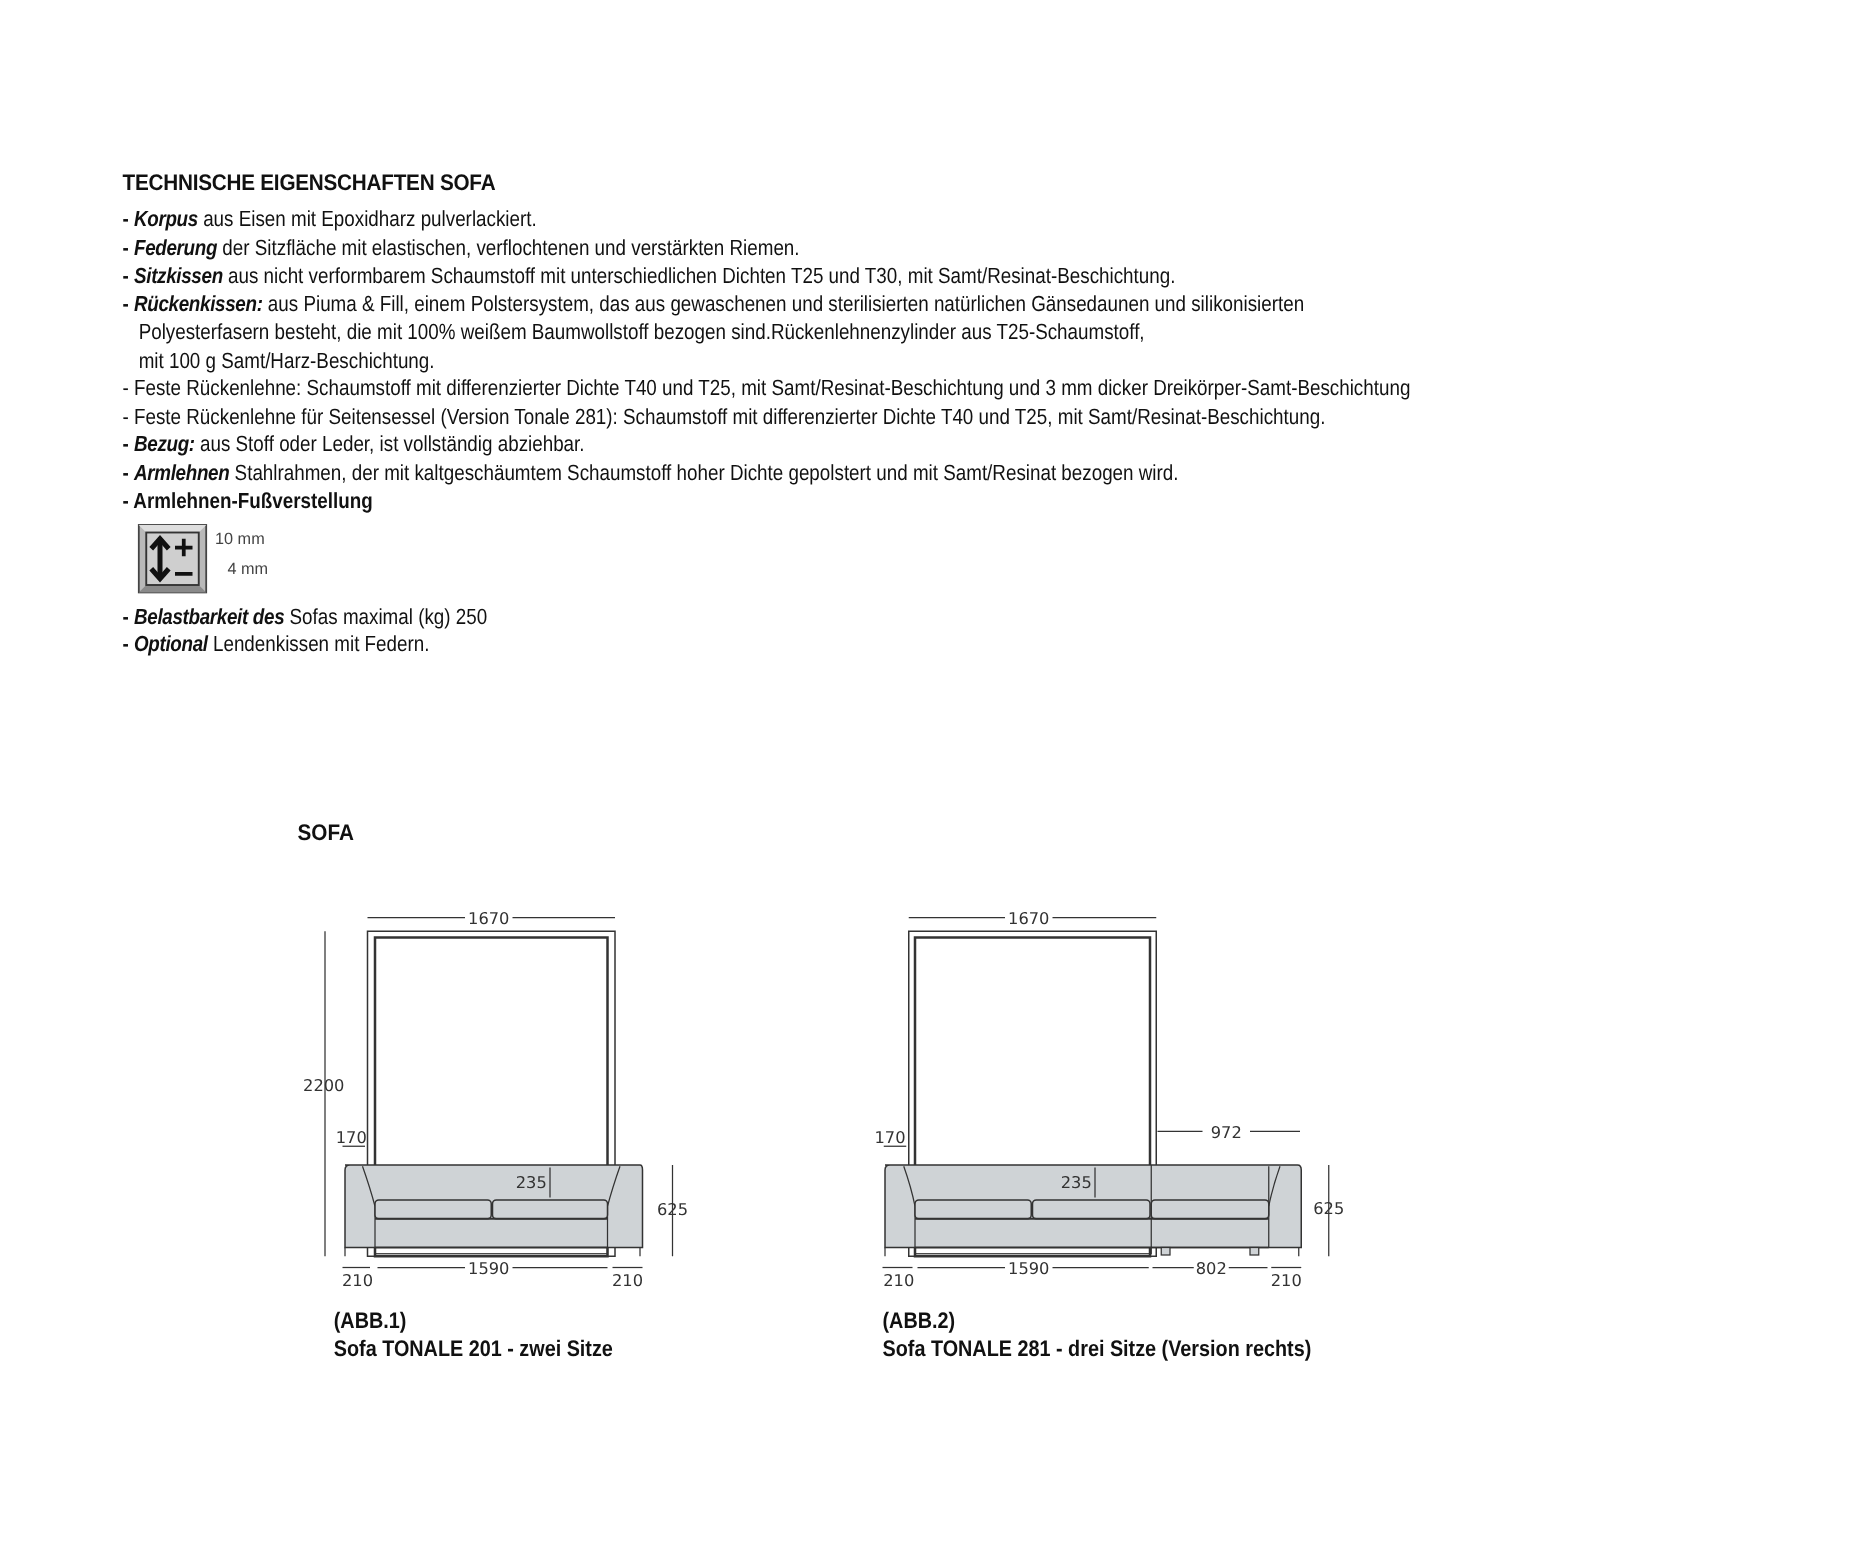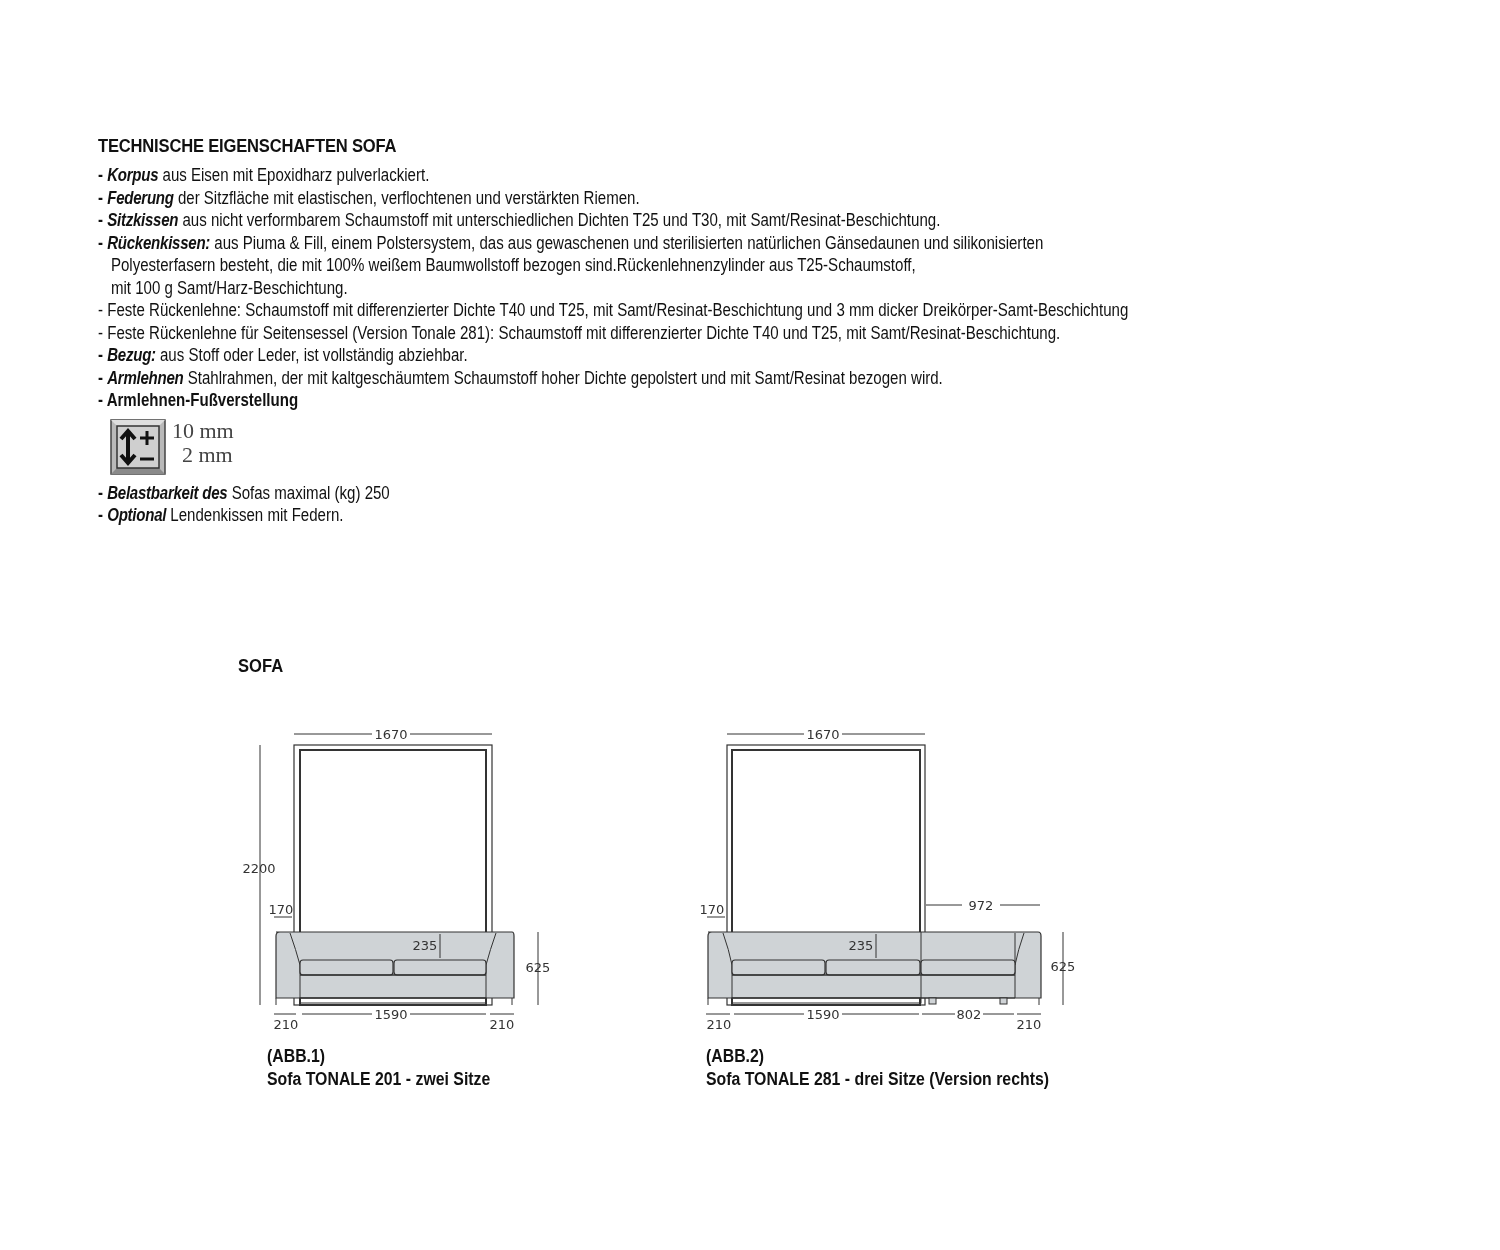--- a/index.html
+++ b/index.html
@@ -7,21 +7,21 @@
          font-family:"Liberation Sans", "DejaVu Sans", sans-serif; color:#111; }
   .specs { position:absolute; left:98px; top:136px; width:1300px; }
   .specs h1 { font-size:18px; font-weight:bold; margin:0 0 7px 0; letter-spacing:-0.2px; transform:scaleX(0.92); transform-origin:left; }
   .line { font-size:17.5px; line-height:22.5px; white-space:nowrap; transform:scaleX(0.86); transform-origin:left; }
   .line .b { font-weight:900; font-style:italic; letter-spacing:-0.3px; }
   .line .dash { font-weight:900; }
   .line.indent { padding-left:15px; }
   .line.bold { font-weight:bold; }
   .adjust { display:flex; align-items:flex-start; margin:7px 0 3px 12px; height:60px; }
   .adjust-icon { width:56px; height:56px; }
-  .adjust-vals { margin-left:6px; font-size:22px; line-height:24px; color:#444;font-family:Liberation Serif, serif; }
+  .adjust-vals { margin-left:6px; font-size:13px; line-height:24px; color:#444; }
   .adjust-vals div:nth-child(2) { padding-left:10px; }
   .sofa-title { position:absolute; left:238px; top:656px; font-size:18px; font-weight:bold; transform:scaleX(0.92); transform-origin:left; }
   .drawing { position:absolute; left:0; top:0; }
   .caption { position:absolute; font-size:18px; font-weight:bold; line-height:23px; transform:scaleX(0.88); transform-origin:left; white-space:nowrap; }
   .dim { font-family:"DejaVu Sans", sans-serif; font-size:13px; fill:#333; }
 </style>
 </head>
 <body>
 
 <div class="specs">
@@ -47,21 +47,21 @@
       <rect x="7" y="7" width="42" height="42" fill="#cfcfcf" stroke="#333" stroke-width="1.5"></rect>
       <line x1="18" y1="13" x2="18" y2="43" stroke="#111" stroke-width="4"></line>
       <polyline points="11,20 18,12 25,20" fill="none" stroke="#111" stroke-width="4"></polyline>
       <polyline points="11,36 18,44 25,36" fill="none" stroke="#111" stroke-width="4"></polyline>
       <line x1="30" y1="19" x2="44" y2="19" stroke="#111" stroke-width="3"></line>
       <line x1="37" y1="12" x2="37" y2="26" stroke="#111" stroke-width="3"></line>
       <line x1="30" y1="40" x2="44" y2="40" stroke="#111" stroke-width="3"></line>
     </svg>
     <div class="adjust-vals">
       <div>10 mm</div>
-      <div>2 mm</div>
+      <div>4 mm</div>
     </div>
   </div>
 
   <div class="line"><span class="dash">- </span><span class="b">Belastbarkeit des</span><span> Sofas maximal (kg) 250</span></div>
   <div class="line"><span class="dash">- </span><span class="b">Optional</span><span> Lendenkissen mit Federn.</span></div>
 </div>
 
 <div class="sofa-title">SOFA</div>
 
 <svg class="drawing" width="1500" height="1250">

